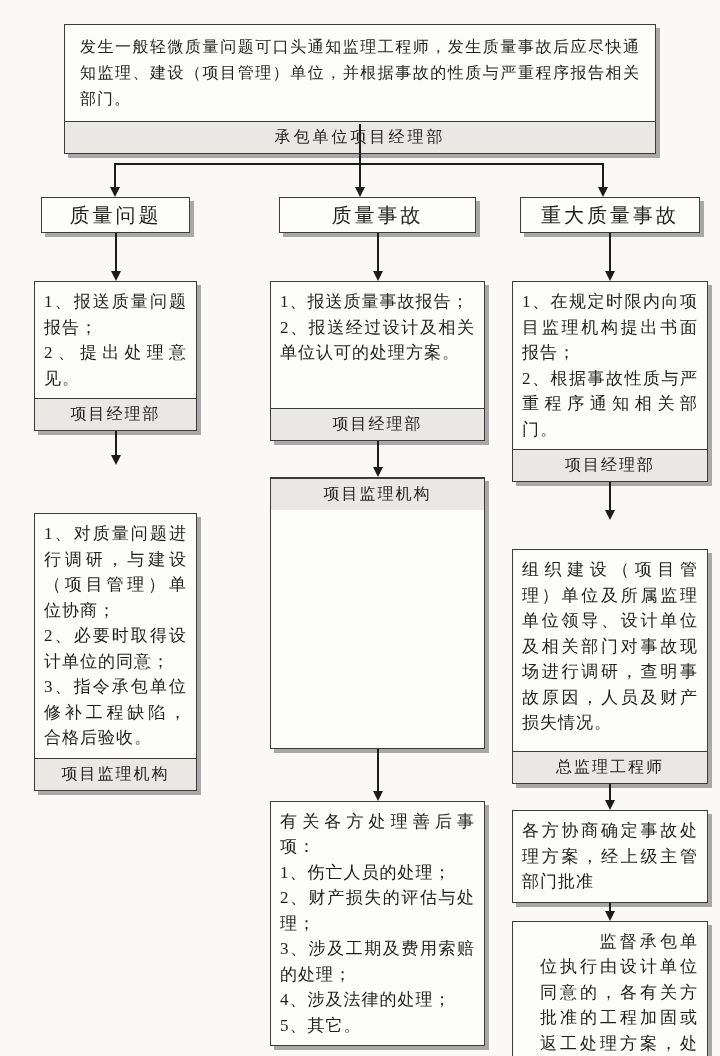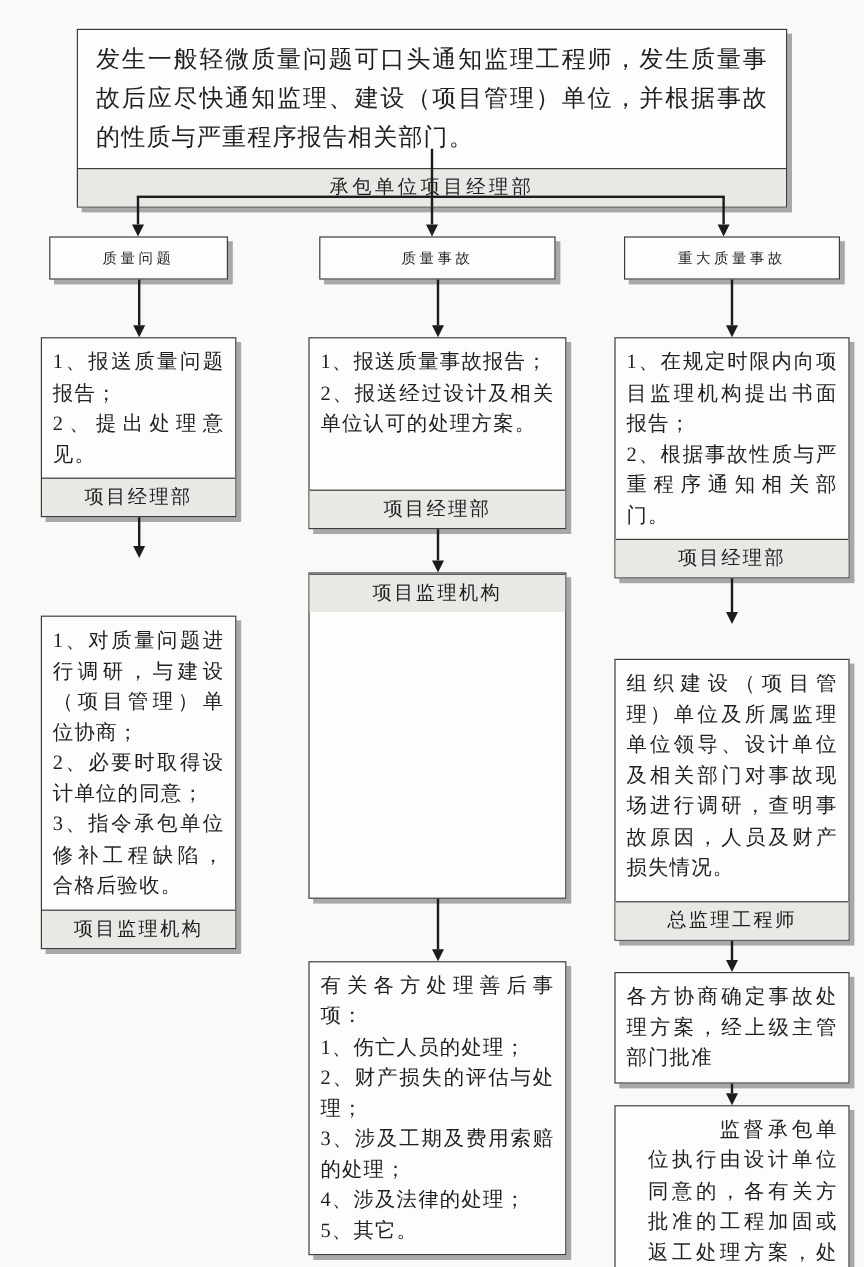--- a/index.html
+++ b/index.html
@@ -23,32 +23,32 @@
     flex:1;padding:7px 9px;
     font-size:17px;line-height:1.5;letter-spacing:1px;
     white-space:pre-line;text-align:justify;
   }
   .bf{
     border-top:1.5px solid #3c3c3c;background:#e9e8e5;
     text-align:center;padding:5px 4px;font-size:16px;letter-spacing:2px;
   }
   .hdr{
     width:92%;height:36px;display:flex;align-items:center;justify-content:center;
-    font-size:12px;letter-spacing:3px;
+    font-size:20px;letter-spacing:3px;
   }
 
   
   #topbox{position:absolute;left:64px;top:24px;width:592px;min-height:100px;}
-  #topbox .bt{padding:9px 15px;font-size:20px;line-height:1.62;letter-spacing:1px;}
+  #topbox .bt{padding:9px 15px;font-size:16px;line-height:1.62;letter-spacing:1px;}
   #topbox .bf{letter-spacing:3px;}
 
   
   .col{position:absolute;top:197px;display:flex;flex-direction:column;align-items:center;}
   #col1{left:34px;width:163px;}
-  #col2{left:257px;width:215px;}
+  #col2{left:270px;width:215px;}
   #col3{left:512px;width:196px;}
 
   
   .con{display:flex;flex-direction:column;align-items:center;flex:none;}
   .con .vl{width:2px;flex:1;background:#1c1c1c;}
   .ah{width:0;height:0;border-left:5.5px solid transparent;border-right:5.5px solid transparent;border-top:10px solid #1c1c1c;flex:none;}
   .c48{height:48px;} .c34{height:34px;} .c36{height:36px;}
   .c52{height:52px;} .c38{height:38px;} .c26{height:26px;} .c18{height:18px;}
 
   

